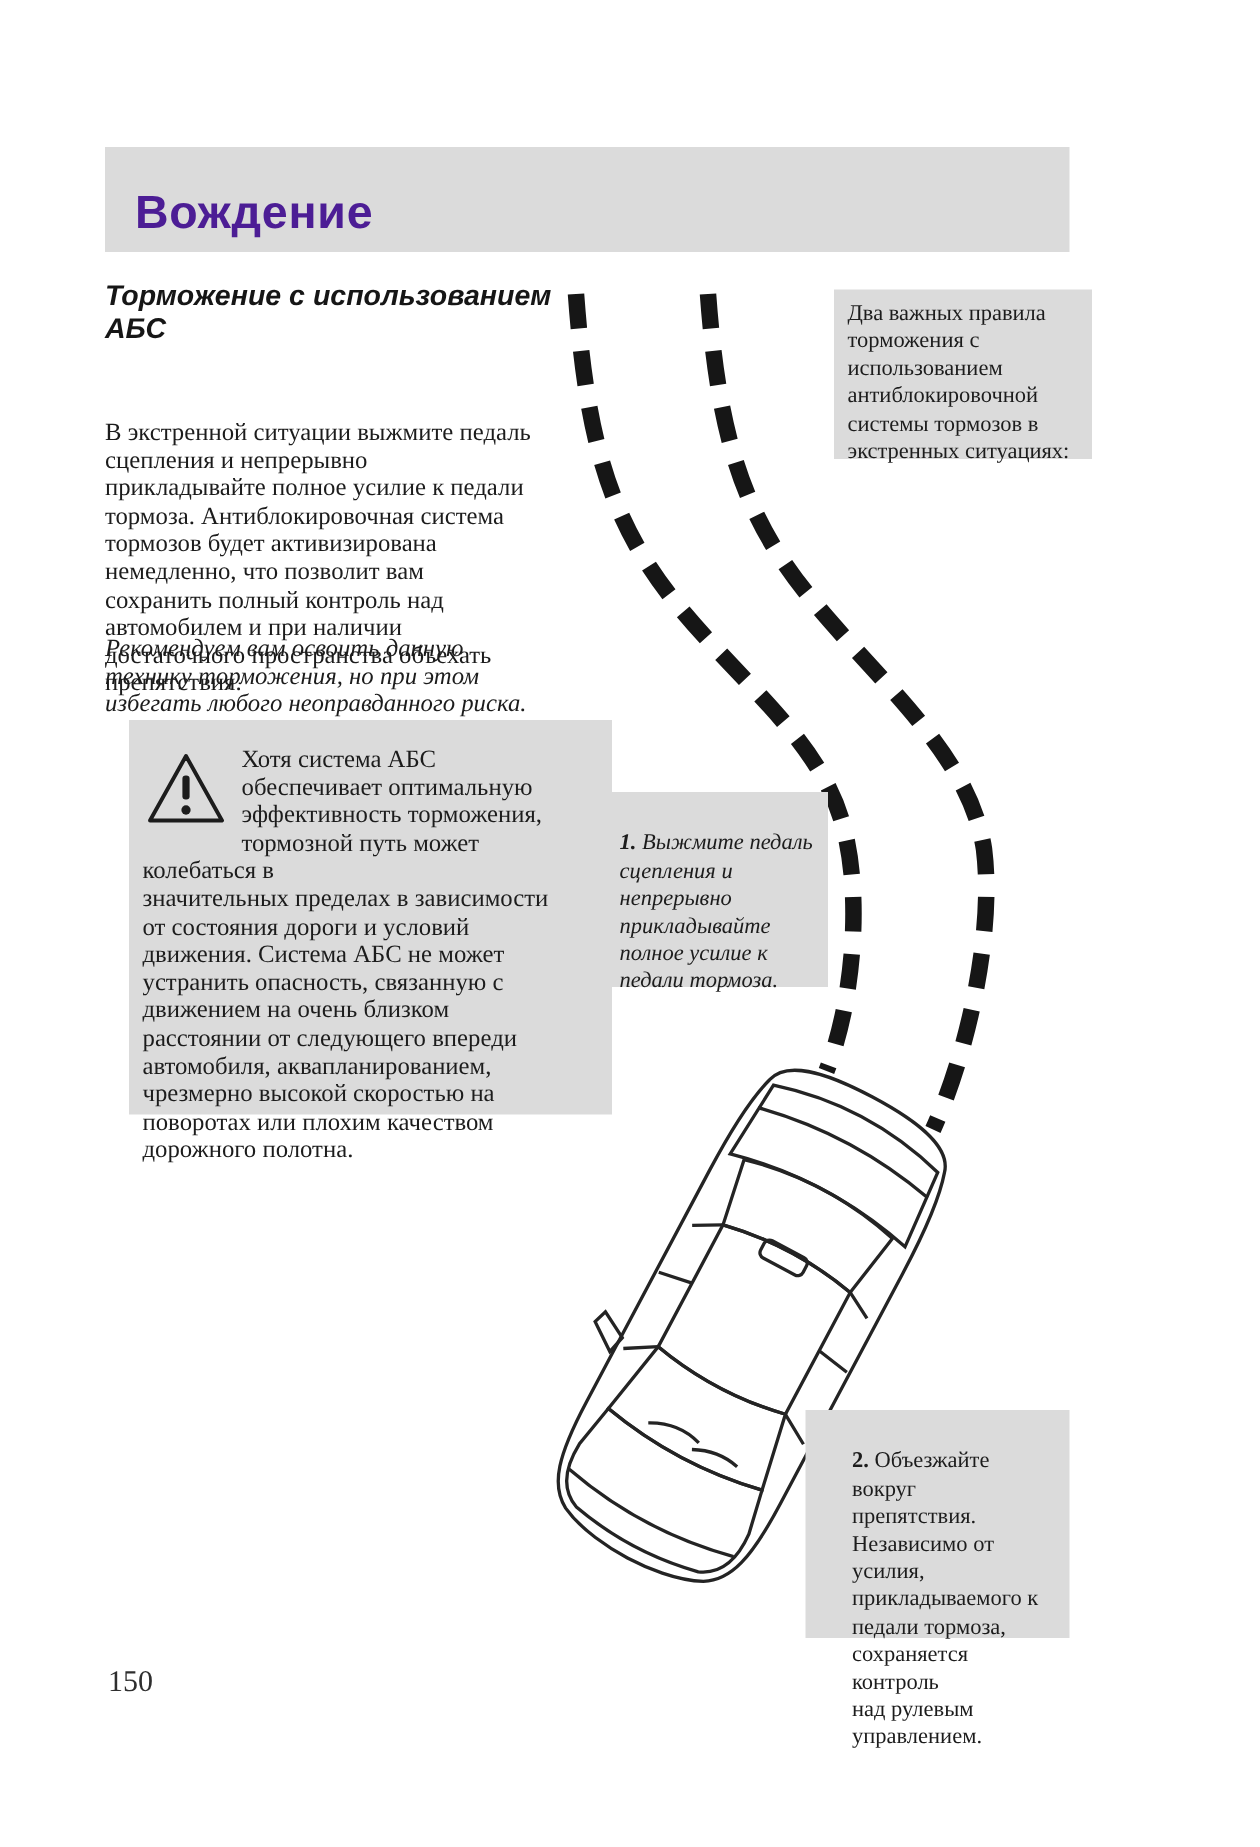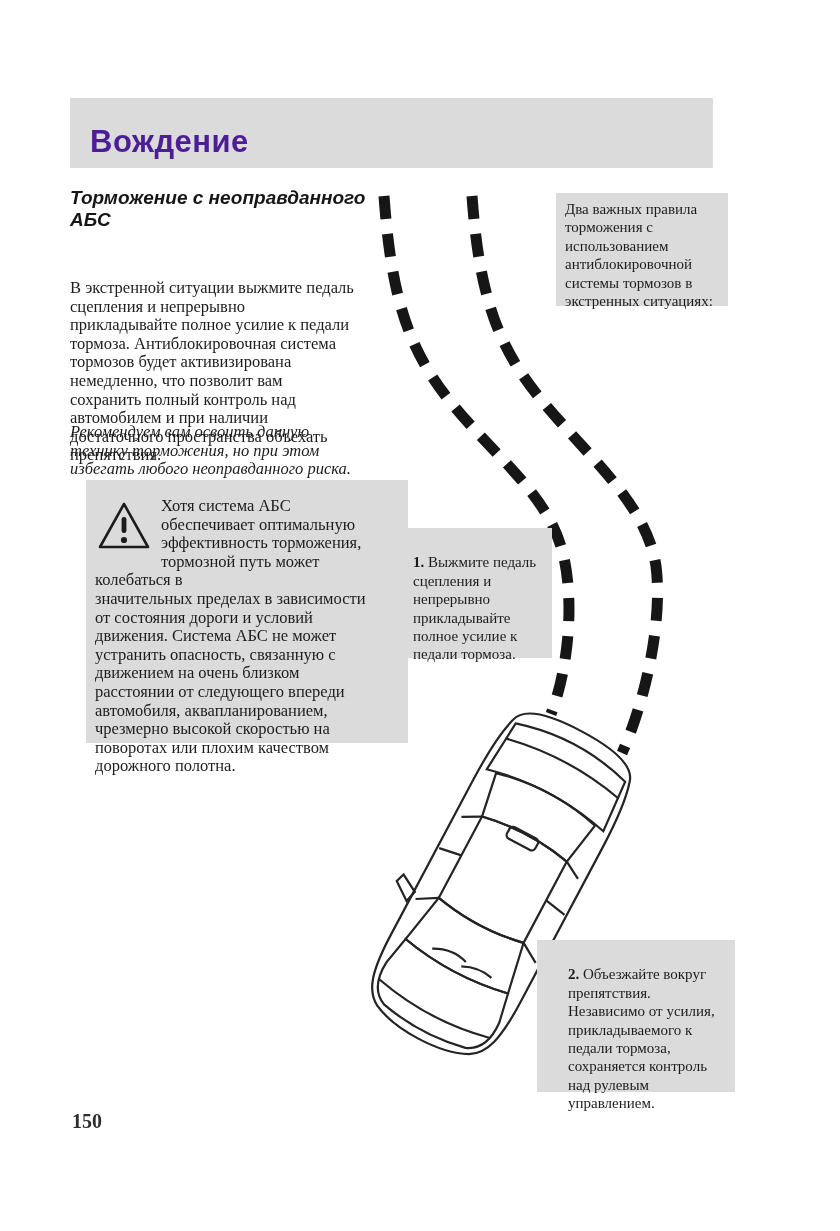--- a/index.html
+++ b/index.html
@@ -33,30 +33,30 @@
   
   .graybox{position:absolute;background:#dbdbdb;box-sizing:border-box;}
   .warning{
     left:86px;top:480px;width:322px;height:263px;
     padding:17px 9px;font-size:16.5px;line-height:18.6px;
   }
   .wicon{float:left;width:54px;height:56px;margin:2px 10px 2px 2px;}
   .callout{font-size:15px;line-height:18.4px;padding:7px 9px;}
   .callout b{font-weight:bold;}
   .intro{left:540px;top:193px;width:172px;height:113px;margin-left:16px;}
-  .step1{left:404px;top:528px;width:148px;height:130px;}
-  .step2{left:537px;top:940px;width:198px;height:152px;padding-left:31px;}
+  .step1{left:404px;top:528px;width:148px;height:130px;font-style:italic;}
+  .step2{left:537px;top:940px;width:176px;height:152px;padding-left:31px;}
   
   .illu{position:absolute;left:0;top:0;}
   .track{fill:none;stroke:#161616;stroke-width:11;stroke-dasharray:23 15;}
   .carline{fill:none;stroke:#242424;stroke-width:2.2;}
   
   .pagenum{
     position:absolute;left:72px;top:1110px;
-    font-size:20px;color:#2e2e2e;font-weight:bold;
+    font-size:20px;color:#2e2e2e;
   }
 </style>
 </head>
 <body>
 
 <div class="page">
 
   <svg class="illu" width="840" height="1231" viewBox="0 0 840 1231">
     <path class="track" d="M 384,196 C 391,292 406,346 449,400 C 493,455 546,492 562,550 C 575,597 569,668 551,714"></path>
     <path class="track" d="M 472,196 C 479,292 496,344 539,397 C 586,455 646,502 656,566 C 663,622 645,702 622,753"></path>
@@ -92,21 +92,21 @@
 
       <path class="carline" fill="#ffffff" d="M 72,46 L 90,36 L 93,45 L 75,58 Z"></path>
       <path class="carline" fill="#ffffff" d="M -72,46 L -90,36 L -93,45 L -75,58 Z"></path>
     </g>
   </svg>
 
   <header class="chapter-bar">
     <h1>Вождение</h1>
   </header>
 
-  <h2 class="subtitle pre">Торможение с неоправданного
+  <h2 class="subtitle pre">Торможение с использованием
 АБС</h2>
 
   <p class="body pre p1">В экстренной ситуации выжмите педаль
 сцепления и непрерывно
 прикладывайте полное усилие к педали
 тормоза. Антиблокировочная система
 тормозов будет активизирована
 немедленно, что позволит вам
 сохранить полный контроль над
 автомобилем и при наличии

